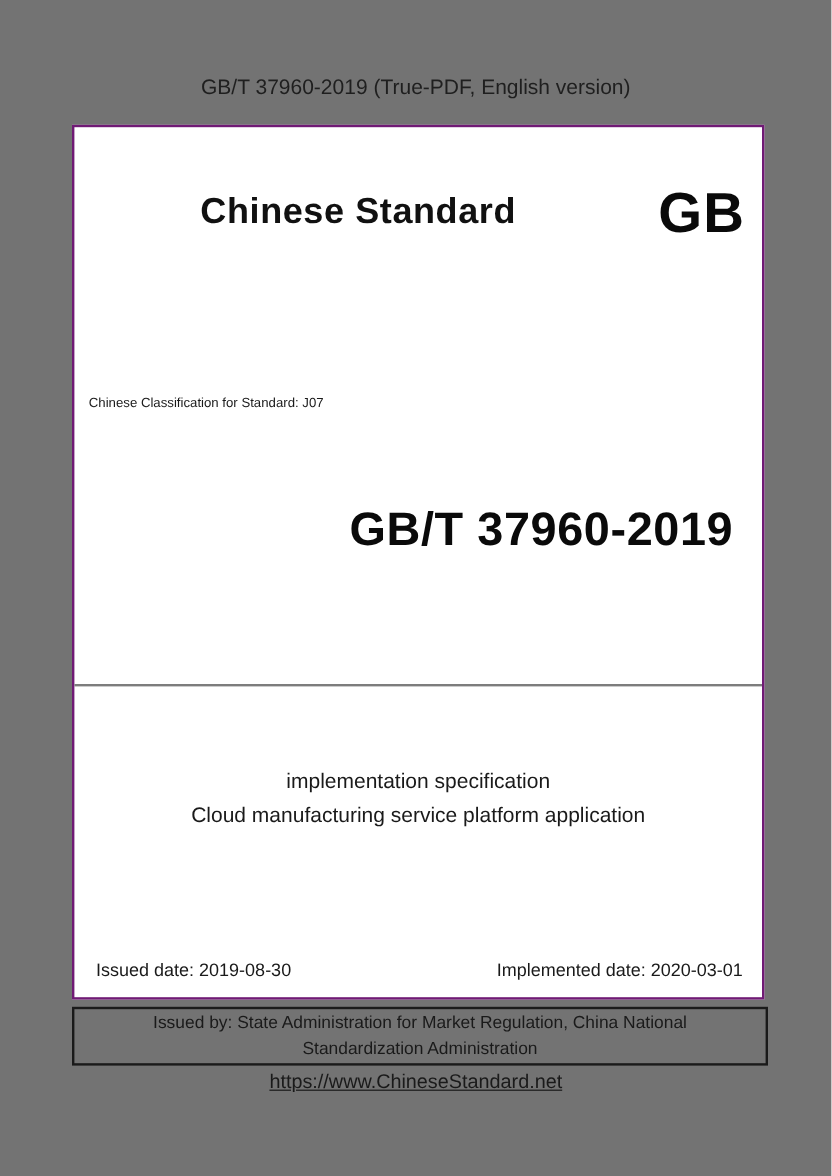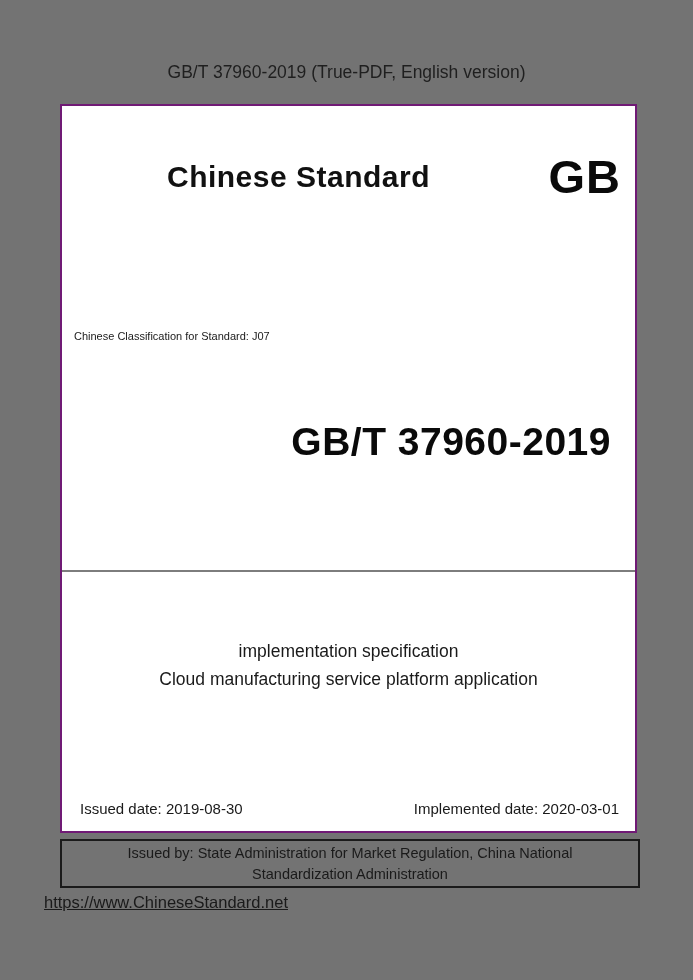--- a/index.html
+++ b/index.html
@@ -108,23 +108,22 @@
     align-items: flex-start;
     justify-content: center;
     text-align: center;
     padding: 2px 24px;
     font-size: 14.5px;
     line-height: 21px;
   }
   .doc-footer {
     position: absolute;
     top: 893px; left: 0; right: 0;
-    text-align: left;
+    text-align: center;
     font-size: 16.5px;
-    margin-left: 44px;
   }
   .footer-link {
     color: #1a1a1a;
     text-decoration: underline;
     cursor: pointer;
   }
 </style>
 </head>
 <body>
 

